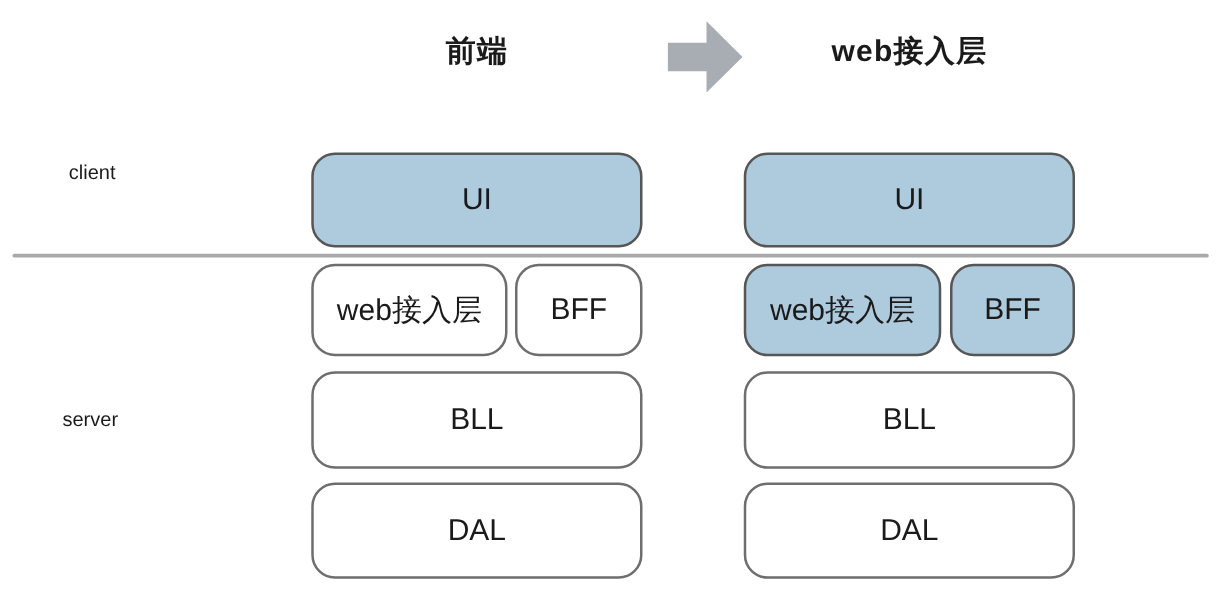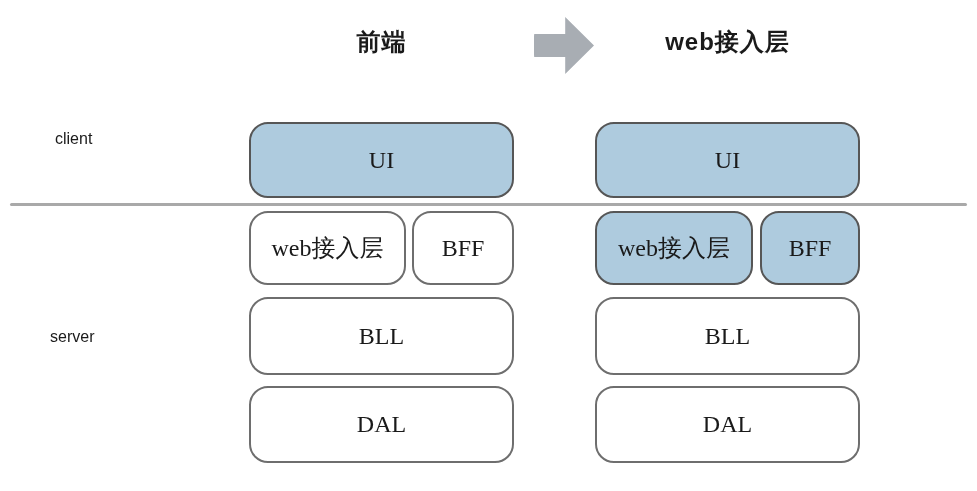--- a/index.html
+++ b/index.html
@@ -61,21 +61,20 @@
   }
   .box {
     position: absolute;
     display: flex;
     align-items: center;
     justify-content: center;
     font-size: 24px;
     background: #ffffff;
     border: 2px solid var(--white-box-border);
     color: var(--text);
-    font-family: Liberation Serif, serif;
   }
   .box.hl {
     background: var(--highlight-fill);
     border-color: var(--box-border);
   }
   
   .b-ui-l   { left: 249px; top: 122px; width: 265px; height: 76px; }
   .b-web-l  { left: 249px; top: 211px; width: 157px; height: 74px; }
   .b-bff-l  { left: 412px; top: 211px; width: 102px; height: 74px; }
   .b-bll-l  { left: 249px; top: 297px; width: 265px; height: 78px; }

